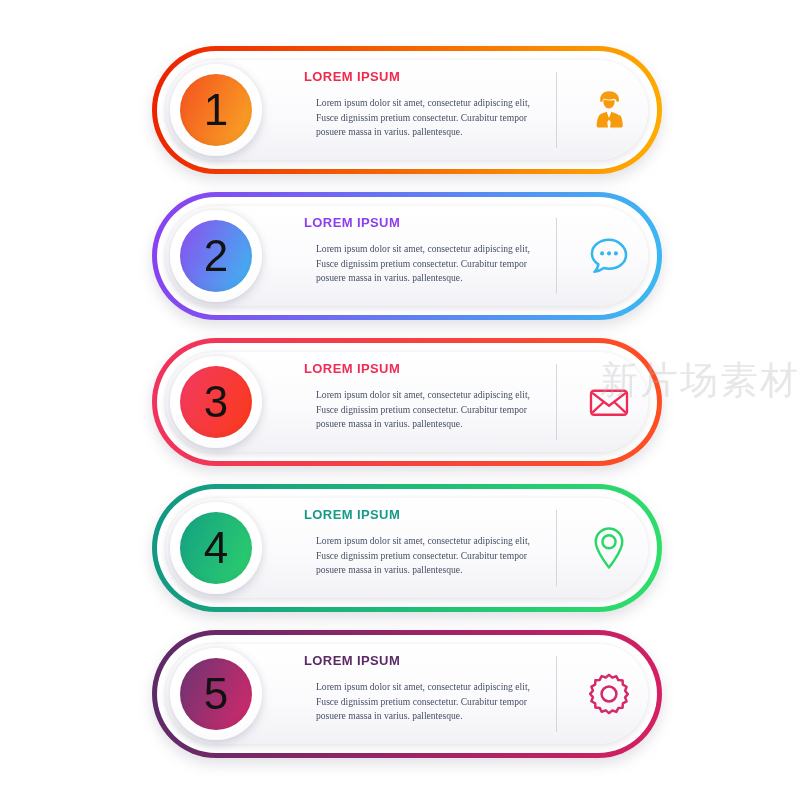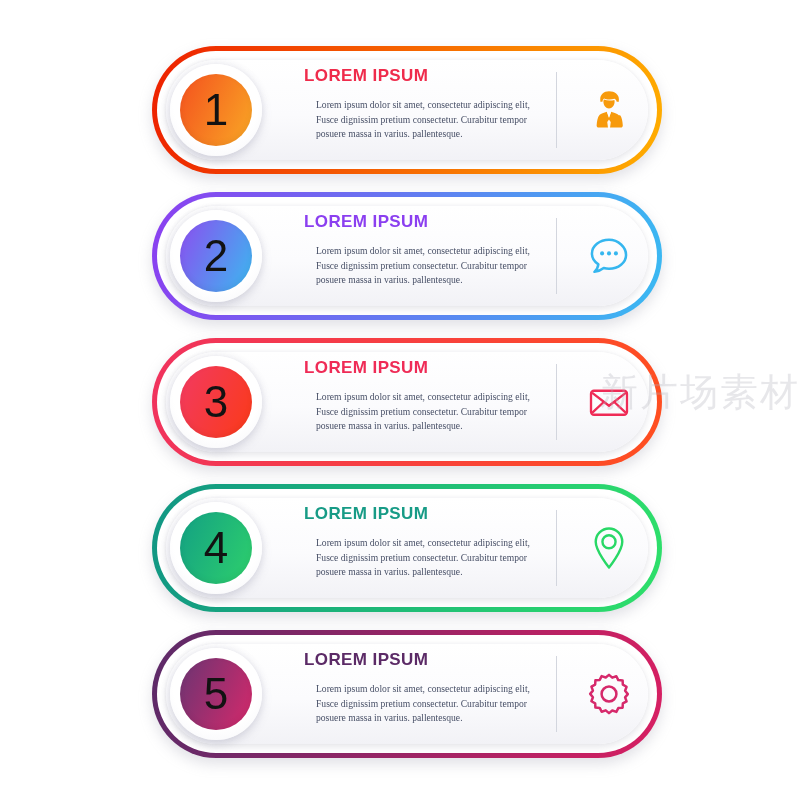--- a/index.html
+++ b/index.html
@@ -87,21 +87,21 @@
   .txt{
     position:absolute;
     left:152px;
     top:50%;
     transform:translateY(-50%);
     width:250px;
     z-index:6;
   }
   .txt h3{
     margin:0 0 5px 0;
-    font-size:17px;
+    font-size:13px;
     font-weight:700;
     letter-spacing:0.4px;
     color:var(--accent);
     font-family:"Liberation Sans", sans-serif;
   }
   .txt p{
     margin:12px;
     font-size:9.6px;
     line-height:1.52;
     color:#474f66;
@@ -131,21 +131,20 @@
     position:absolute;
     left:600px;top:355px;
     font-size:38px;
     color:rgba(175,175,185,0.30);
     font-family:"DejaVu Sans", sans-serif;
     letter-spacing:2px;
     z-index:9;
     pointer-events:none;
     user-select:none;
     white-space:nowrap;
-    margin-top:12px;
   }
 </style>
 </head>
 <body>
 
 <div id="board">
     <div class="row" style="top: 46px; --grad: linear-gradient(100deg, #ed2000 0%, #ffae00 100%); --grad-circle: linear-gradient(115deg, #f4511e 0%, #f9a825 100%); --accent: #ef2b4b;">
     <div class="pill-outer"></div>
     <div class="pill-inner"></div>
     <div class="badge-ring">

